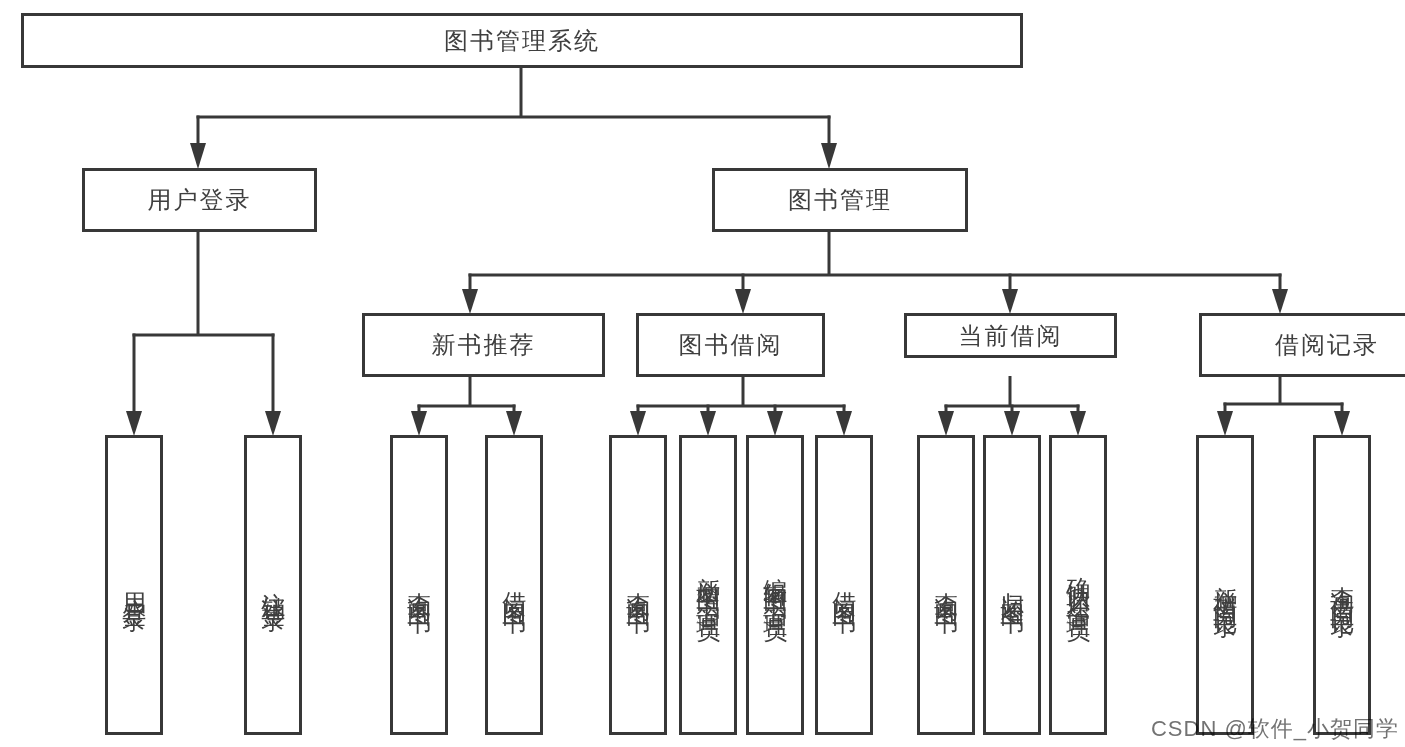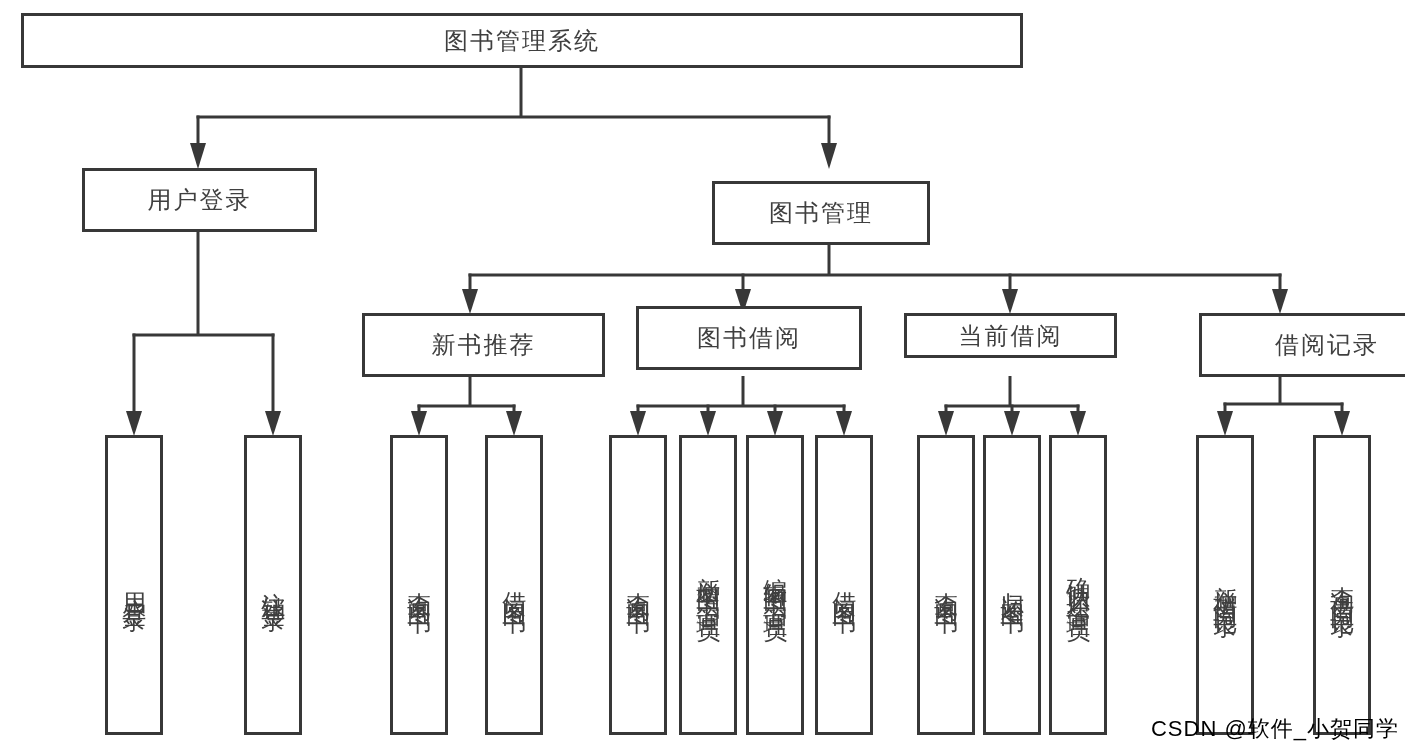--- a/index.html
+++ b/index.html
@@ -15,21 +15,21 @@
     display:flex;align-items:center;justify-content:center;
     color:#3f3f3f;
   }
   .hlabel{font-size:24px;letter-spacing:2px;white-space:nowrap;}
   .vlabel{
     writing-mode:vertical-rl;text-orientation:mixed;
     font-size:24px;letter-spacing:6px;line-height:1.1;white-space:nowrap;
   }
   .watermark{
     position:absolute;right:6px;bottom:3px;z-index:4;
-    font-size:22px;color:#000000;letter-spacing:1px;
+    font-size:22px;color:#737373;letter-spacing:1px;
     mix-blend-mode:multiply;white-space:nowrap;
   }
 </style>
 </head>
 <body>
 
 <div class="canvas">
 
   <svg class="connectors" width="1405" height="747" viewBox="0 0 1405 747">
     <g stroke="#383838" stroke-width="3" fill="none">
@@ -100,28 +100,28 @@
     </g>
   </svg>
 
   <div class="box" style="left:21px;top:13px;width:1002px;height:55px">
     <span class="hlabel">图书管理系统</span>
   </div>
 
   <div class="box" style="left:82px;top:168px;width:235px;height:64px">
     <span class="hlabel">用户登录</span>
   </div>
-  <div class="box" style="left:712px;top:181px;width:218px;height:64px">
+  <div class="box" style="left:712px;top:168px;width:256px;height:64px">
     <span class="hlabel">图书管理</span>
   </div>
 
   <div class="box" style="left:362px;top:313px;width:243px;height:64px">
     <span class="hlabel">新书推荐</span>
   </div>
-  <div class="box" style="left:636px;top:306px;width:226px;height:64px">
+  <div class="box" style="left:636px;top:313px;width:189px;height:64px">
     <span class="hlabel">图书借阅</span>
   </div>
   <div class="box" style="left:904px;top:313px;width:213px;height:45px">
     <span class="hlabel">当前借阅</span>
   </div>
   <div class="box" style="left:1199px;top:313px;width:256px;height:64px">
     <span class="hlabel">借阅记录</span>
   </div>
 
   <div class="box" style="left:105px;top:435px;width:58px;height:300px">

